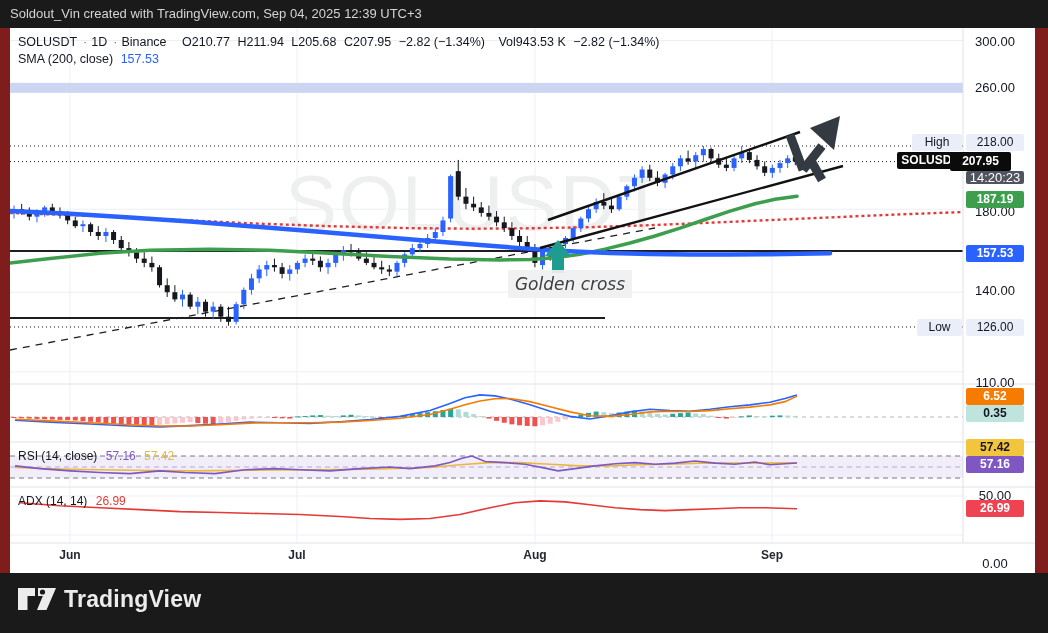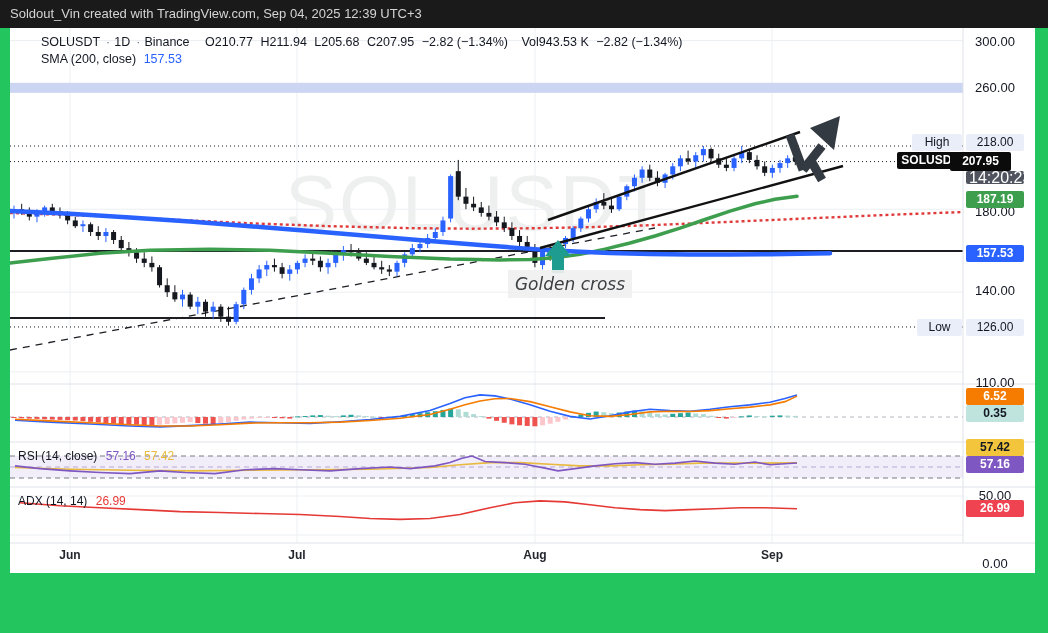--- a/index.html
+++ b/index.html
@@ -1,27 +1,27 @@
 <!DOCTYPE html>
 <html><head>
 <meta charset="utf-8">
 <style>
   html,body{margin:0;padding:0;background:#1a1a1a;width:1048px;height:633px;overflow:hidden;
     font-family:"Liberation Sans",sans-serif;-webkit-font-smoothing:antialiased;}
-  #stage{position:relative;width:1048px;height:633px;background:#22c55e;text-decoration:underline;}
+  #stage{position:relative;width:1048px;height:633px;background:#7f1d1d;text-decoration:underline;}
   
   #titlebar{position:absolute;left:0;top:0;width:1048px;height:28px;background:#1a1a1a;color:#d4d4d4;
     font-size:13px;line-height:28px;padding-left:10px;box-sizing:border-box;white-space:nowrap;}
   
   #card{position:absolute;left:10px;top:28px;width:1025px;height:545px;background:#ffffff;}
   #watermark{position:absolute;left:275px;top:130px;font-size:78px;font-weight:500;letter-spacing:2px;
     color:rgba(19,23,34,0.07);pointer-events:none;white-space:nowrap;}
   #plot{position:absolute;left:0;top:0;}
   
-  .legend{position:absolute;left:8px;top:6px;font-size:12.5px;color:#131722;margin-left:23px;}
+  .legend{position:absolute;left:8px;top:6px;font-size:12.5px;color:#131722;}
   .lrow{height:17px;line-height:17px;white-space:nowrap;}
   .lrow span{margin-right:4px;}
   .sep{color:#6a6d78;margin:0 2px;}
   .val-green{color:#3d9e4e;}
   .val-blue{color:#2962ff;}
   
   .chip{position:absolute;font-size:12px;line-height:17px;text-align:center;border-radius:2px;
     color:#131722;padding:0 3px;box-sizing:border-box;white-space:nowrap;}
   .chip.lightblue{background:#e9eef9;}
   .chip.dark{background:#0b0b0b;color:#ffffff;}
@@ -446,21 +446,21 @@
       <b>ADX (14, 14)</b>
       <span style="color:#e53935">26.99</span>
     </div>
 
     <div id="gc-note">Golden cross</div>
 
     <div class="chip lightblue" style="left:902px;top:106px;width:50px">High</div>
     <div class="chip lightblue" style="left:907px;top:291px;width:45px">Low</div>
     <div class="chip dark" style="left:887px;top:124px;width:66px;font-weight:bold">SOLUSDT</div>
     <div class="chip dark" style="left:940px;top:124px;width:61px;font-weight:bold;line-height:19px;height:19px">207.95</div>
-    <div class="chip" style="left:956px;top:143px;width:58px;background:#50545e;color:#fff;font-size:16px;line-height:13px;height:13px">14:20:23</div>
+    <div class="chip" style="left:956px;top:143px;width:58px;background:#50545e;color:#fff;font-size:13px;line-height:13px;height:13px">14:20:23</div>
 
     <div id="price-axis">
         <div class="axis-plain" style="top: 6px;">300.00</div>
         <div class="axis-plain" style="top: 52px;">260.00</div>
         <div class="axis-plain" style="top: 176px;">180.00</div>
         <div class="axis-plain" style="top: 255px;">140.00</div>
         <div class="axis-plain" style="top: 347px;">110.00</div>
         <div class="axis-plain" style="top: 460px;">50.00</div>
         <div class="axis-plain" style="top: 528px;">0.00</div>
         <div class="chip lightblue" style="left: 956px; top: 106px; width: 58px;">218.00</div>
@@ -474,14 +474,24 @@
         <div class="chip red" style="left: 956px; top: 472px; width: 58px;">26.99</div>
       </div>
     <div id="time-axis">
         <div class="taxis-label" style="left: 60px;">Jun</div>
         <div class="taxis-label" style="left: 287px;">Jul</div>
         <div class="taxis-label" style="left: 525px;">Aug</div>
         <div class="taxis-label" style="left: 762px;">Sep</div>
       </div>
   </div>
 
+  <div id="footer">
+    <div id="brand">
+      <svg width="38" height="28" viewBox="0 0 38 28">
+        <polygon points="0,3 17,3 17,11 9.5,11 9.5,25 0,25 0,11" fill="#ececec"></polygon>
+        <polygon points="20,3 38,3 28.5,25 19,25 24.8,11 20,11" fill="#ececec"></polygon>
+        <circle cx="24.5" cy="7" r="2.6" fill="#1a1a1a"></circle>
+      </svg>
+      <span class="brand-text">TradingView</span>
+    </div>
+  </div>
 
 </div>
 
 </body></html>

